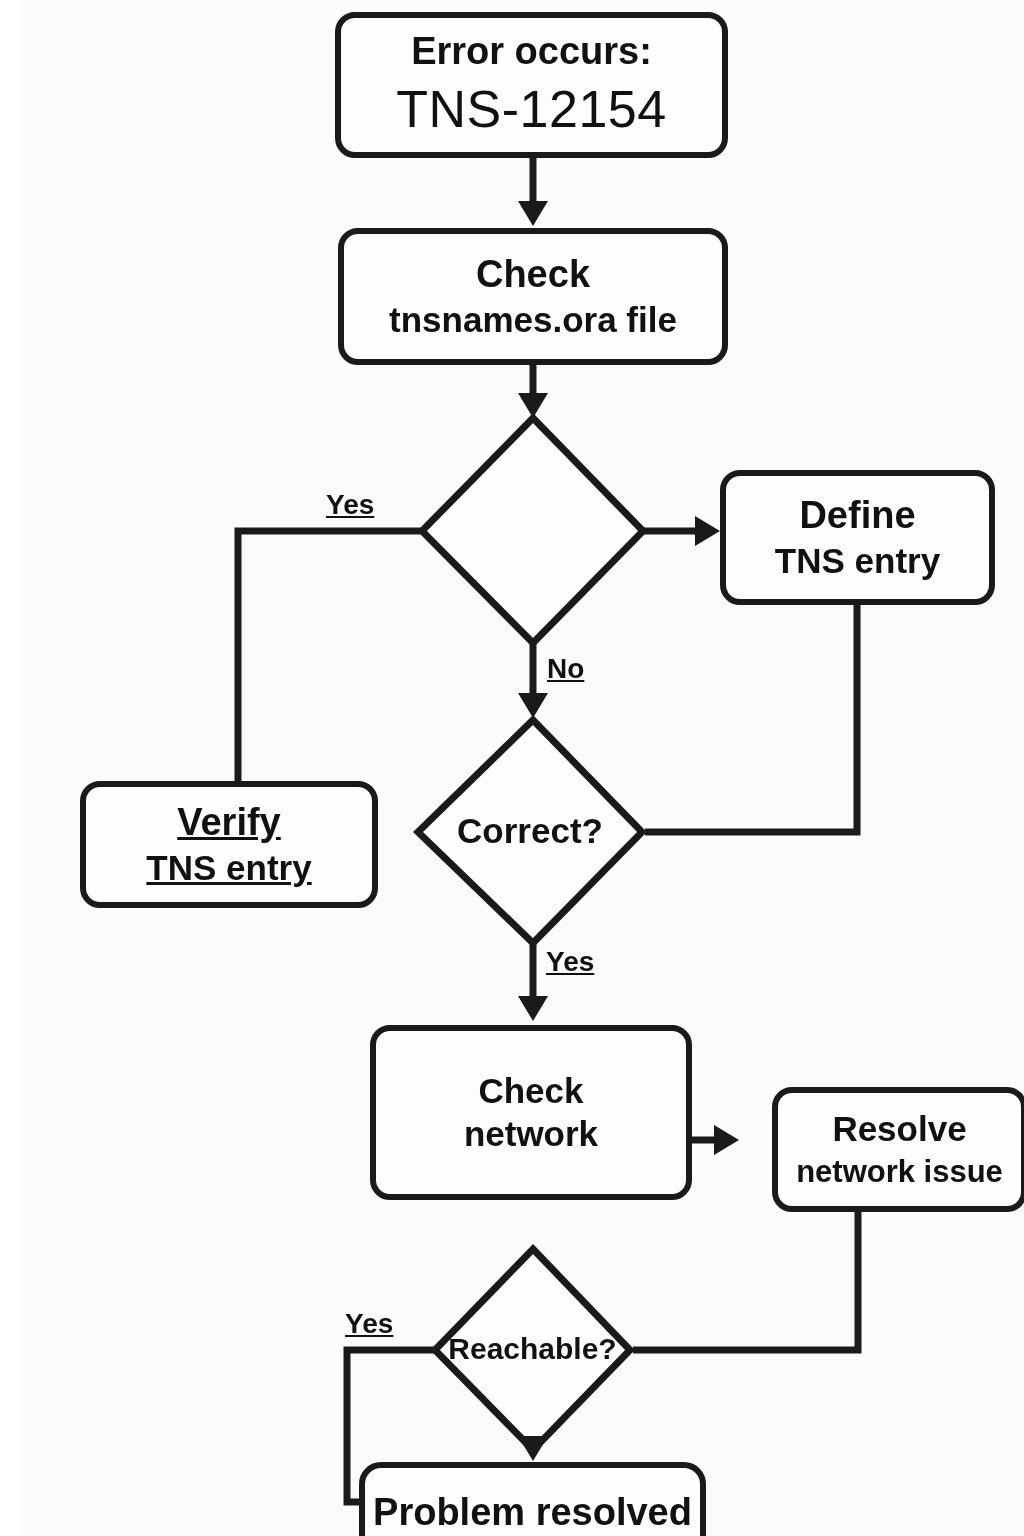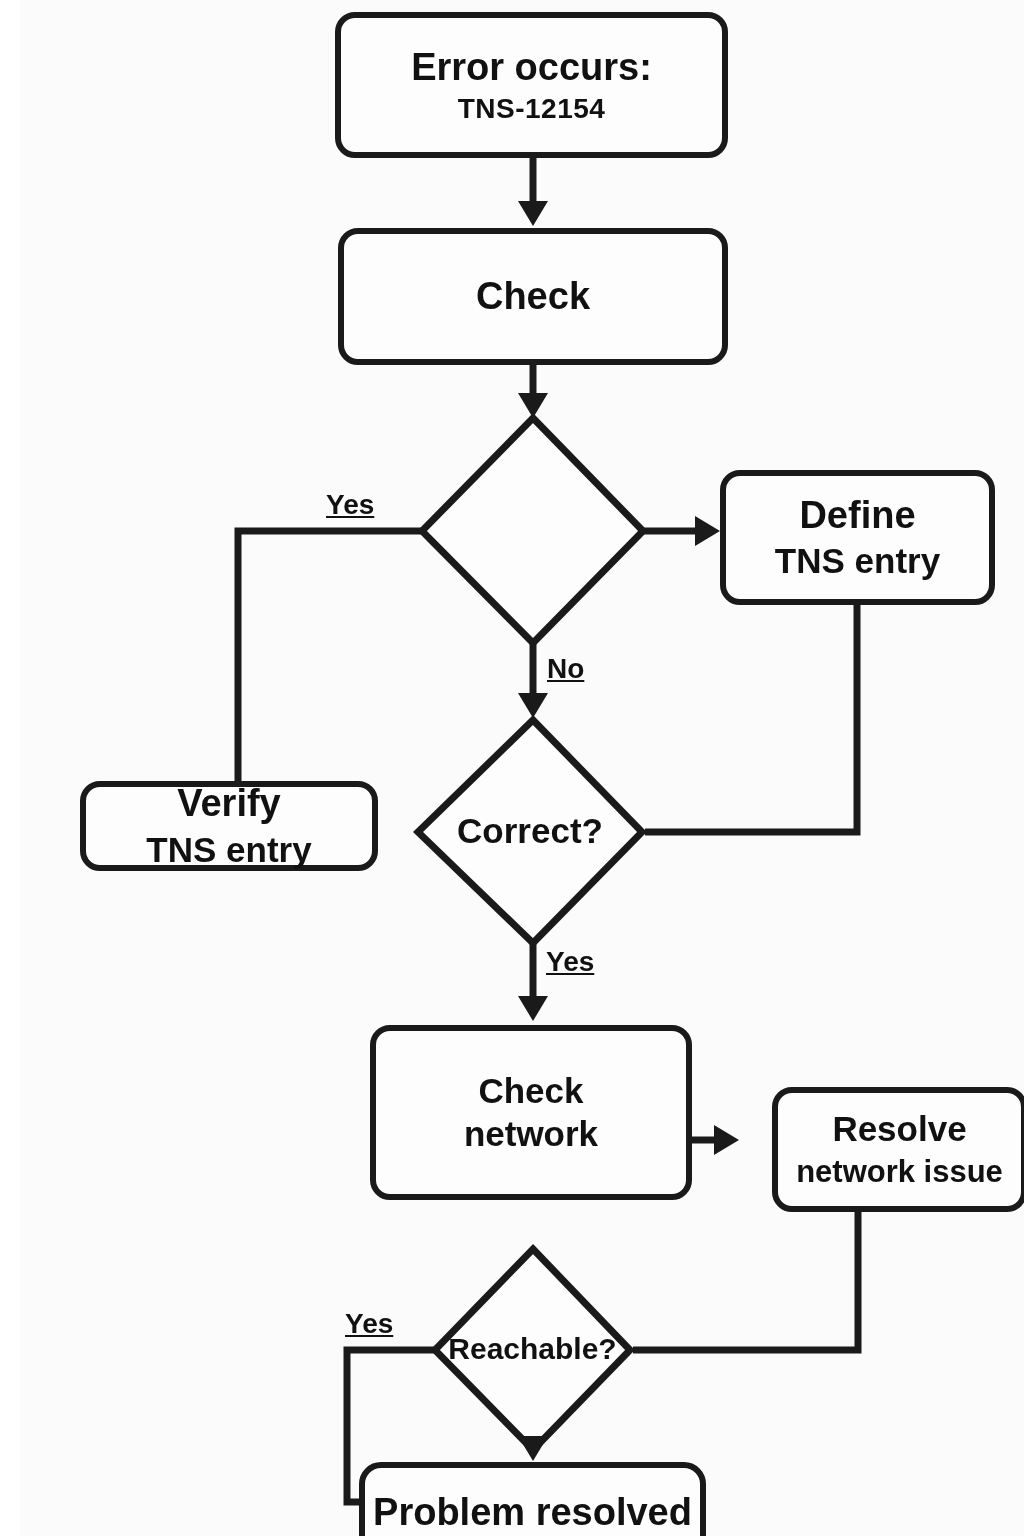--- a/index.html
+++ b/index.html
@@ -45,21 +45,21 @@
     line-height: 1.28;
   }
   .box {
     background: #fdfdfd;
     border: 6px solid #1a1a1a;
     border-radius: 20px;
   }
   .diamond-text {
     background: transparent;
   }
-  .t-xl  { font-size: 28px; font-weight: 700; letter-spacing: 0.5px; }
+  .t-xl  { font-size: 52px; font-weight: 400; letter-spacing: 0.5px; }
   .t-l   { font-size: 38px; font-weight: 700; }
   .t-m   { font-size: 35px; font-weight: 700; }
   .t-s   { font-size: 31px; font-weight: 700; }
   .t-xs  { font-size: 30px; font-weight: 700; }
   .edge-label {
     position: absolute;
     font-size: 28px;
     font-weight: 700;
     text-align: left;
     text-decoration: underline;
@@ -97,28 +97,29 @@
     <polygon class="arrowhead" points="498,1436 528,1436 513,1461"></polygon>
   </svg>
 
   <div class="node box" style="left:315px; top:12px; width:393px; height:146px;">
     <span class="t-l">Error occurs:</span>
     <span class="t-xl">TNS-12154</span>
   </div>
 
   <div class="node box" style="left:318px; top:228px; width:390px; height:137px;">
     <span class="t-l">Check</span>
+    <span class="t-m">tnsnames.ora file</span>
   </div>
 
   <div class="node box" style="left:700px; top:470px; width:275px; height:135px;">
     <span class="t-l">Define</span>
     <span class="t-m">TNS entry</span>
   </div>
 
-  <div class="node box" style="left:60px; top:781px; width:298px; height:90px;">
+  <div class="node box" style="left:60px; top:781px; width:298px; height:127px;text-decoration:underline;">
     <span class="t-l">Verify</span>
     <span class="t-m">TNS entry</span>
   </div>
 
   <div class="node box" style="left:350px; top:1025px; width:322px; height:175px; line-height:1.22;">
     <span class="t-m">Check</span>
     <span class="t-m">network</span>
   </div>
 
   <div class="node box" style="left:752px; top:1087px; width:255px; height:125px;">

